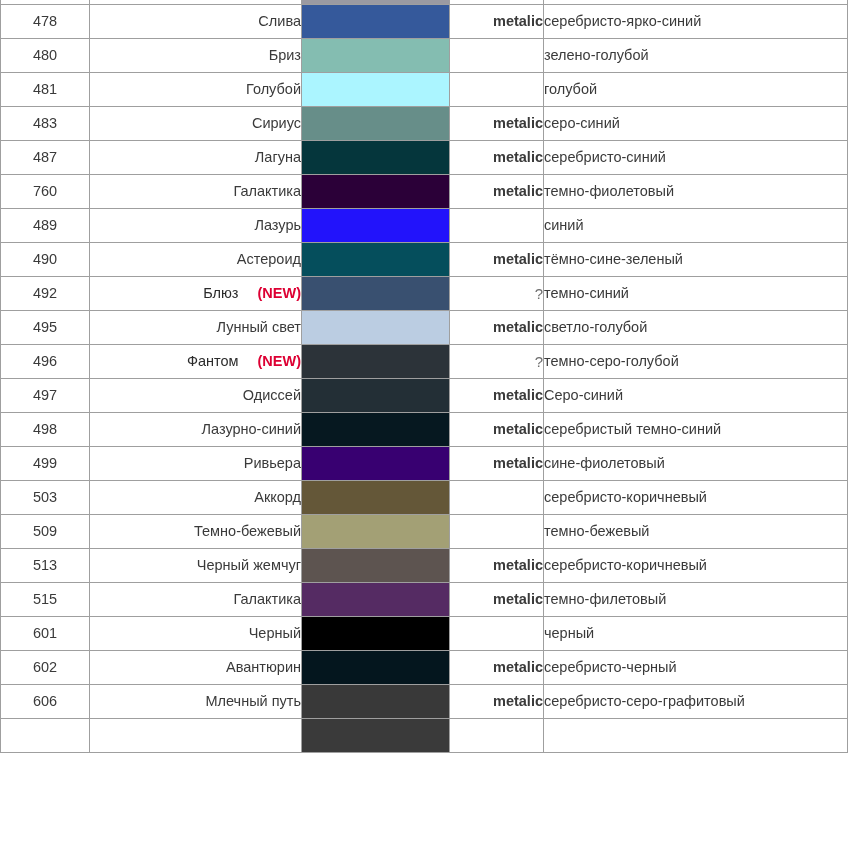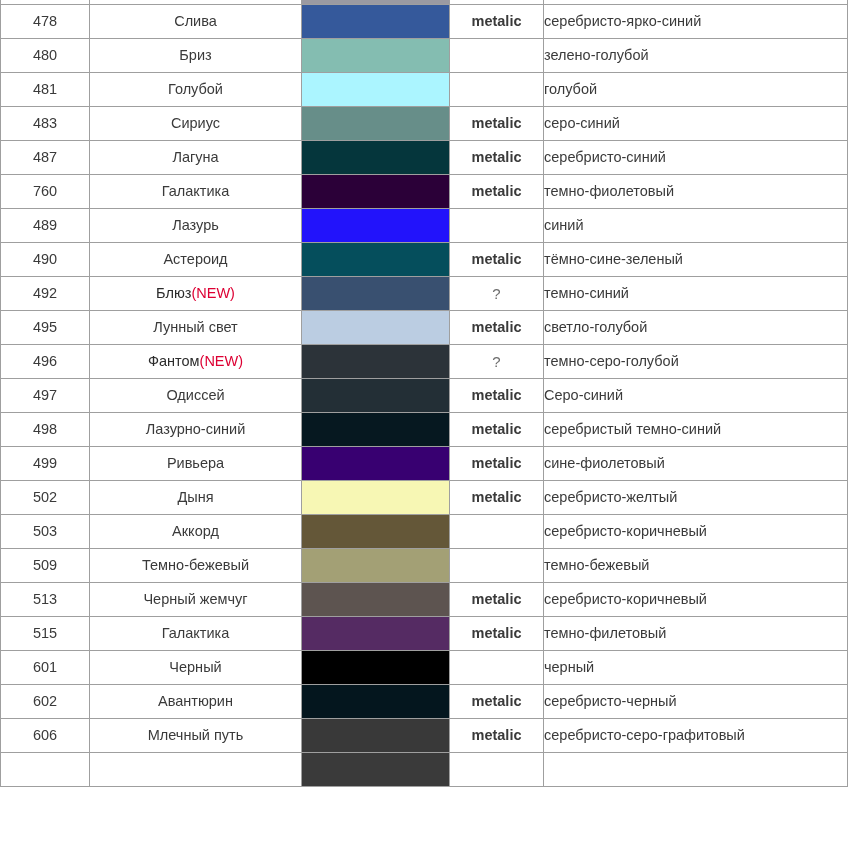--- a/index.html
+++ b/index.html
@@ -53,58 +53,58 @@
   col.c-finish  { width: 94px;  }
   col.c-desc    { width: 304px; }
 
   td.code {
     text-align: center;
     color: #3d3d3d;
     font-size: 14.5px;
   }
   td.name {
     padding-left: 12px;
-    text-align: center;
+    text-align: right;
     color: #3a3a3a;
   }
   td.swatch {
     padding: 0;
     border-left: 1px solid #9f9f9f;
     border-right: 1px solid #9f9f9f;
   }
   .swatch-fill {
     display: block;
     width: 100%;
     height: 33px;
   }
   td.finish {
-    text-align: center;
+    text-align: right;
     font-weight: bold;
     font-size: 13.5px;
     color: #3a3a3a;
   }
   td.finish.unknown {
     font-weight: normal;
     font-size: 15px;
     color: #6d6d6d;
   }
   td.desc {
     padding-left: 12px;
     text-align: left;
     color: #3a3a3a;
   }
 
   .name-new {
     font-weight: normal;
     color: #2b2b2b;
   }
   .badge-new {
-    font-weight: normal;
+    font-weight: bold;
     color: #dd0033;
-    margin-left: 0;
+    margin-left: 19px;
   }
 </style>
 </head>
 <body>
 
 <div class="viewport">
   <div class="scroll-shift">
     <table class="color-table">
       <colgroup>
         <col class="c-code">
@@ -243,29 +243,20 @@
           <tr>
             <td class="code">499</td>
             <td class="name"><span>Ривьера</span></td>
             <td class="swatch">
               <span class="swatch-fill" style="background: rgb(56, 0, 113);"></span>
             </td>
             <td class="finish">metalic</td>
             <td class="desc">сине-фиолетовый</td>
           </tr>
           <tr>
-            <td class="code">502</td>
-            <td class="name"><span>Дыня</span></td>
-            <td class="swatch">
-              <span class="swatch-fill" style="background: rgb(247, 247, 180);"></span>
-            </td>
-            <td class="finish">metalic</td>
-            <td class="desc">серебристо-желтый</td>
-          </tr>
-          <tr>
             <td class="code">503</td>
             <td class="name"><span>Аккорд</span></td>
             <td class="swatch">
               <span class="swatch-fill" style="background: rgb(100, 87, 56);"></span>
             </td>
             <td class="finish"></td>
             <td class="desc">серебристо-коричневый</td>
           </tr>
           <tr>
             <td class="code">509</td>

